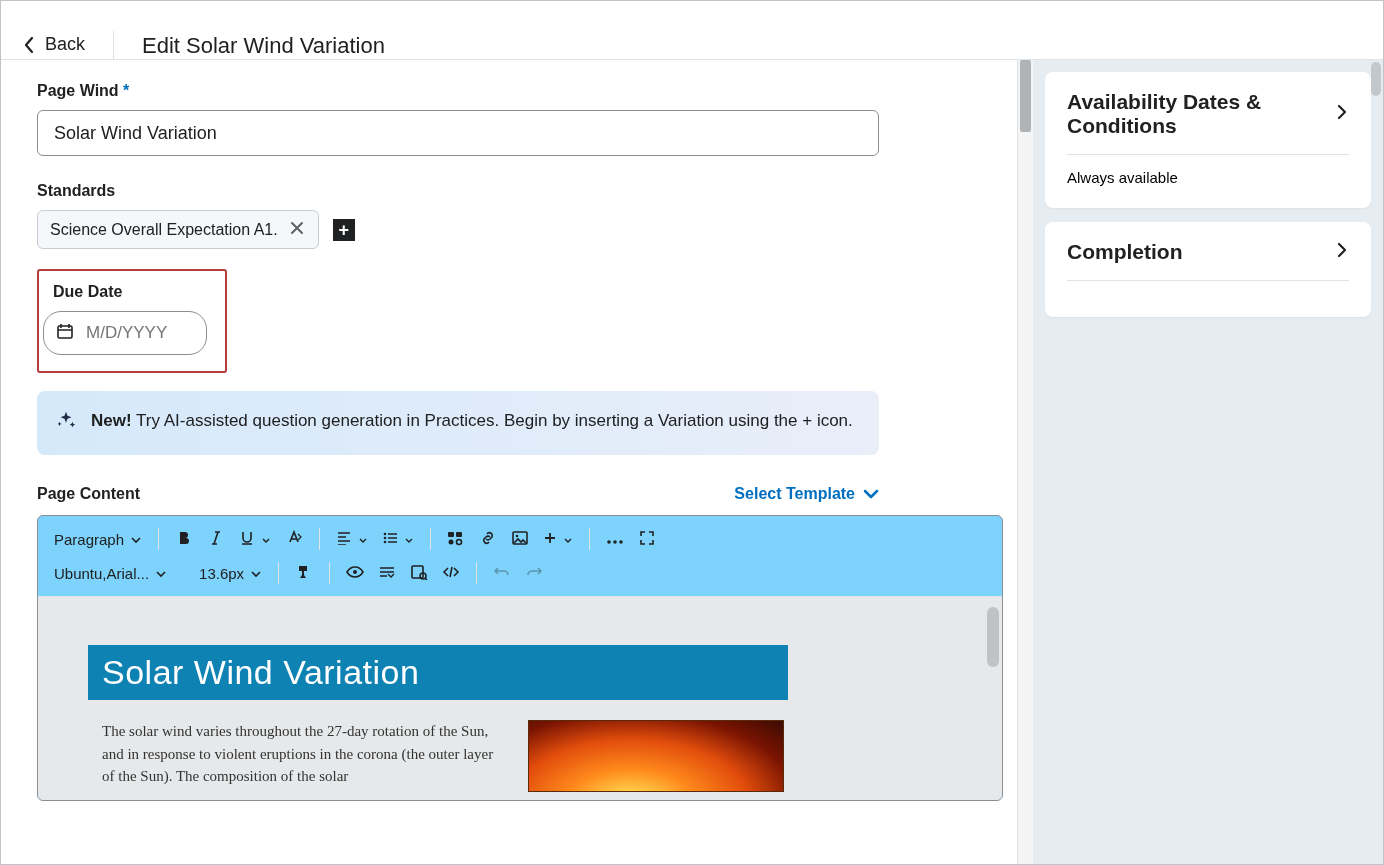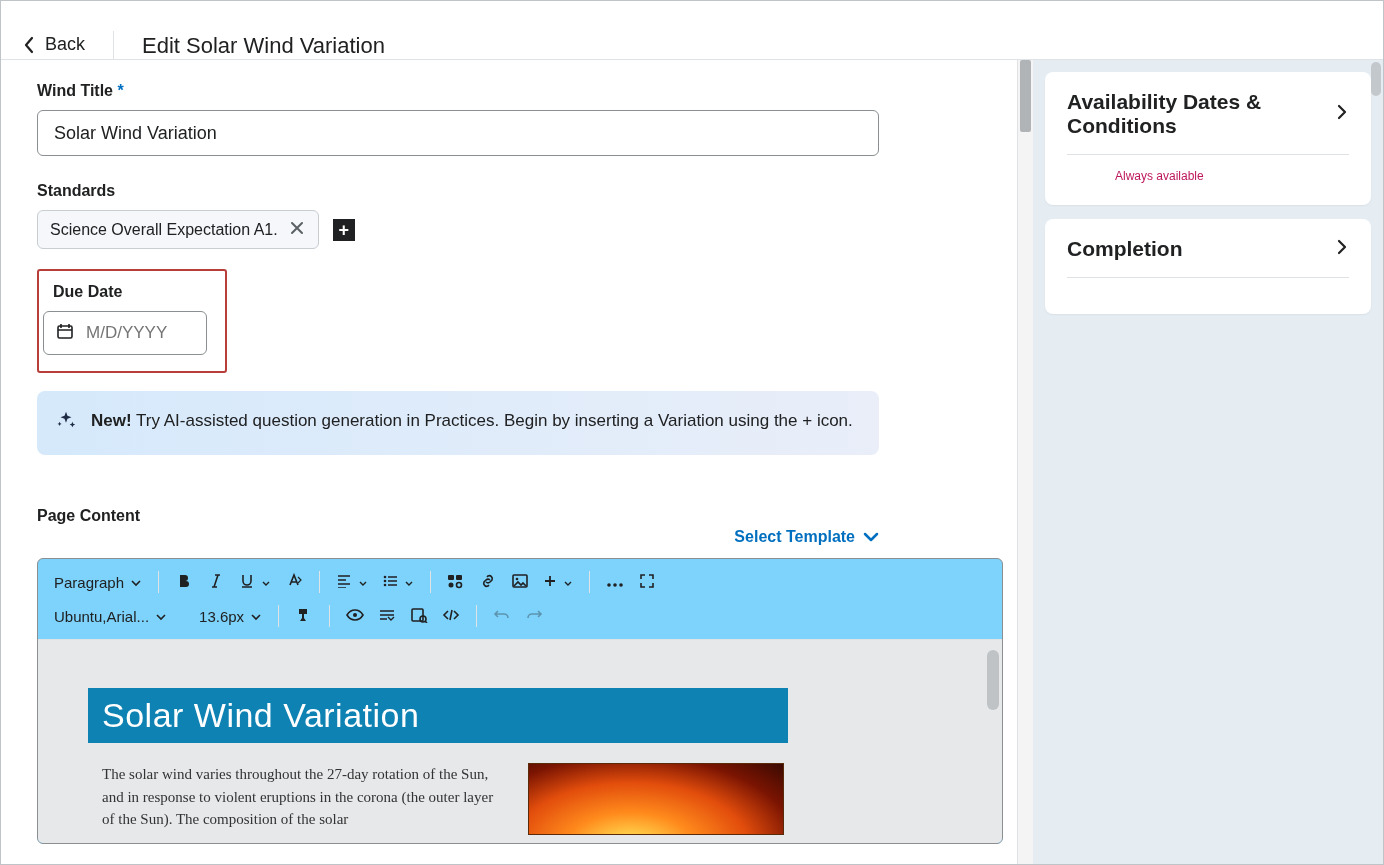--- a/index.html
+++ b/index.html
@@ -120,37 +120,37 @@
   .due-box{
     margin-top:20px;
     border:2px solid var(--highlight-border);
     border-radius:3px;
     display:inline-block;
     padding:12px 18px 16px 4px;
   }
   .due-box .field-label{margin-left:10px;}
   .date-input-wrap{
     display:flex;align-items:center;gap:10px;
-    border:1px solid #8a8f92;border-radius:6px;
+    border:1px solid #8a8f92;border-radius:18px;
     height:44px;width:164px;padding:0 12px;background:#fff;
   }
   .date-input-wrap input{border:none;outline:none;font-size:17px;width:110px;color:#6b7074;}
 
   .ai-banner{
     margin-top:18px;width:842px;
     background:linear-gradient(90deg,var(--banner-start),var(--banner-end));
     border-radius:8px;
     padding:16px 18px;
     display:flex;gap:14px;align-items:flex-start;
     font-size:17px;line-height:1.6;
   }
   .ai-banner .sparkle{flex-shrink:0;margin-top:2px;}
 
   .content-header-row{margin-top:30px;display:flex;justify-content:space-between;align-items:center;width:842px;}
-  .select-template{color:var(--blue);font-weight:700;font-size:16px;display:flex;align-items:center;gap:8px;cursor:pointer;margin-top:43px;}
+  .select-template{color:var(--blue);font-weight:700;font-size:16px;display:flex;align-items:center;gap:8px;cursor:pointer;}
 
   .editor-frame{
     margin-top:12px;width:966px;height:286px;
     border:1px solid #8a8f92;border-radius:6px;
     background:#7dd3fc;overflow:hidden;
     display:flex;flex-direction:column;
   }
   .toolbar{border-bottom:1px solid var(--border-soft);padding:6px 10px;}
   .tb-row{display:flex;align-items:center;gap:2px;height:34px;}
   .tb-sep{width:1px;height:22px;background:var(--border-soft);margin:0 8px;}
@@ -182,21 +182,21 @@
 
   
   .card{
     background:var(--white);border-radius:8px;
     padding:18px 22px 22px;margin-bottom:14px;
     box-shadow:0 1px 2px rgba(0,0,0,.05);
   }
   .card-header{display:flex;justify-content:space-between;align-items:center;cursor:pointer;}
   .card-title{font-size:21px;font-weight:700;margin:0;}
   .card-divider{height:1px;background:var(--border-soft);margin:16px 0 14px;}
-  .card-subtext{color:#be185d;font-size:12px;margin-left:48px;}
+  .card-subtext{color:#000000;font-size:15px;}
 
   
   .chev-down{display:inline-flex;}
 
 </style>
 </head>
 <body>
 
 <div class="top-header">
   <button class="back-btn">
@@ -211,21 +211,21 @@
   <h1 class="page-heading">Edit Solar Wind Variation</h1>
 </div>
 
 <div class="columns">
 
   <div class="main-pane">
     <div class="main-scroll">
 
       <div>
         <p class="field-label">
-          <span>Wind Title</span>
+          <span>Page Wind</span>
           <span class="req">*</span>
         </p>
         <input class="text-input" type="text" value="Solar Wind Variation" style="">
       </div>
 
       <div class="section">
         <p class="field-label">Standards</p>
         <div class="chip-row">
           <div class="chip">
             <span>Science Overall Expectation A1.</span>

